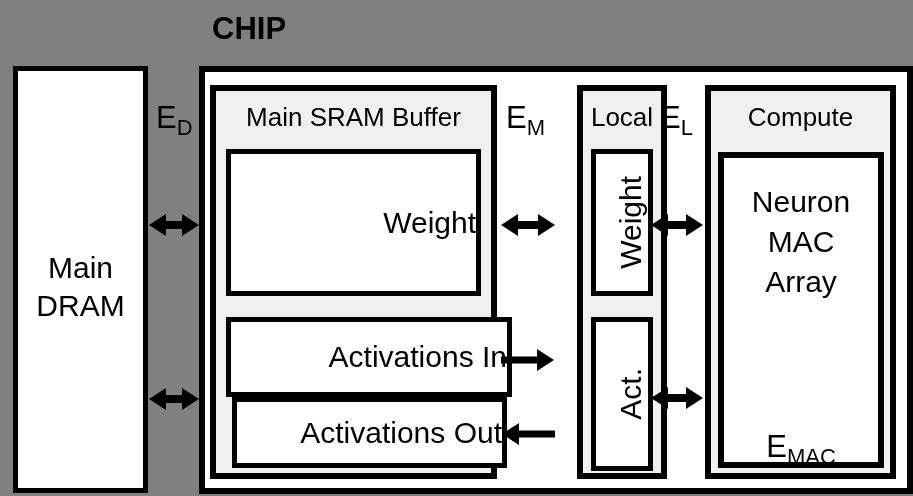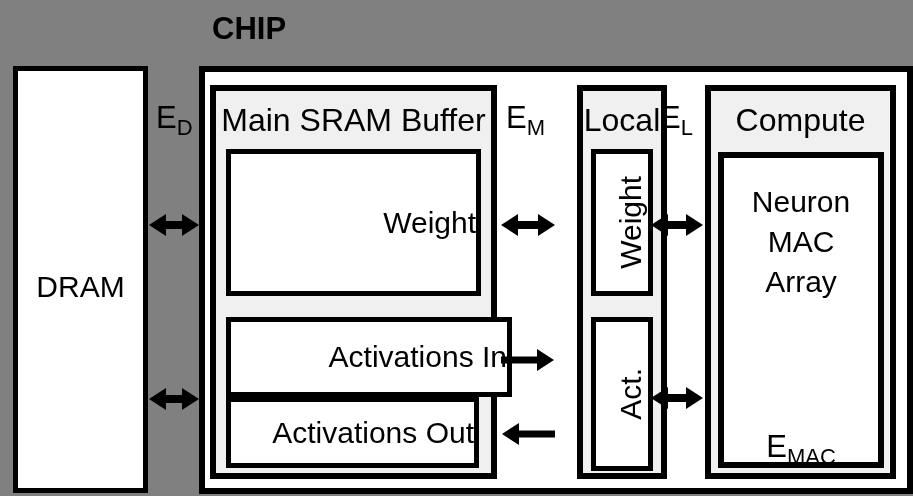--- a/index.html
+++ b/index.html
@@ -33,36 +33,36 @@
     background:#ffffff;border:6px solid #000;
     box-sizing:border-box;
   }
   .container{
     position:absolute;
     background:#f0f0f0;border:6px solid #000;
     box-sizing:border-box;
     top:13px;height:394px;
   }
   .container .title{
-    text-align:center;font-size:32px;line-height:1.1;
+    text-align:center;font-size:26px;line-height:1.1;
     padding-top:12px;white-space:nowrap;
   }
   .sram-container{left:5px;width:287px;}
   .local-container{left:372px;width:90px;}
   .compute-container{left:500px;width:191px;}
   .white-box{
     position:absolute;
     background:#ffffff;border:5px solid #000;
     box-sizing:border-box;
     display:flex;align-items:center;justify-content:flex-end;
     font-size:30px;text-align:center;
   }
   .sram-weight{left:10px;top:58px;width:255px;height:147px;}
   .sram-act-in{left:10px;top:226px;width:286px;height:80px;}
-  .sram-act-out{left:10px;top:306px;width:253px;height:71px;}
+  .sram-act-out{left:16px;top:306px;width:275px;height:71px;}
   .local-weight{left:8px;top:58px;width:62px;height:147px;}
   .local-act{left:8px;top:226px;width:62px;height:154px;}
   .vtext{
     writing-mode:vertical-rl;
     transform:rotate(180deg);
     font-size:30px;
   }
   .neuron-box{
     left:7px;top:61px;width:166px;height:316px;
     border-width:6px;
@@ -81,20 +81,21 @@
   .e-l{left:660px;top:102px;}
   .arrow{position:absolute;display:block;}
 </style>
 </head>
 <body>
 
 <div class="abs chip-title">CHIP</div>
 
 <div class="abs dram-box">
   <div class="dram-text">
+    <div>Main</div>
     <div>DRAM</div>
   </div>
 </div>
 
 <div class="abs chip-box">
 
   <div class="container sram-container">
     <div class="title">Main SRAM Buffer</div>
     <div class="white-box sram-weight">
       <span>Weight</span>

